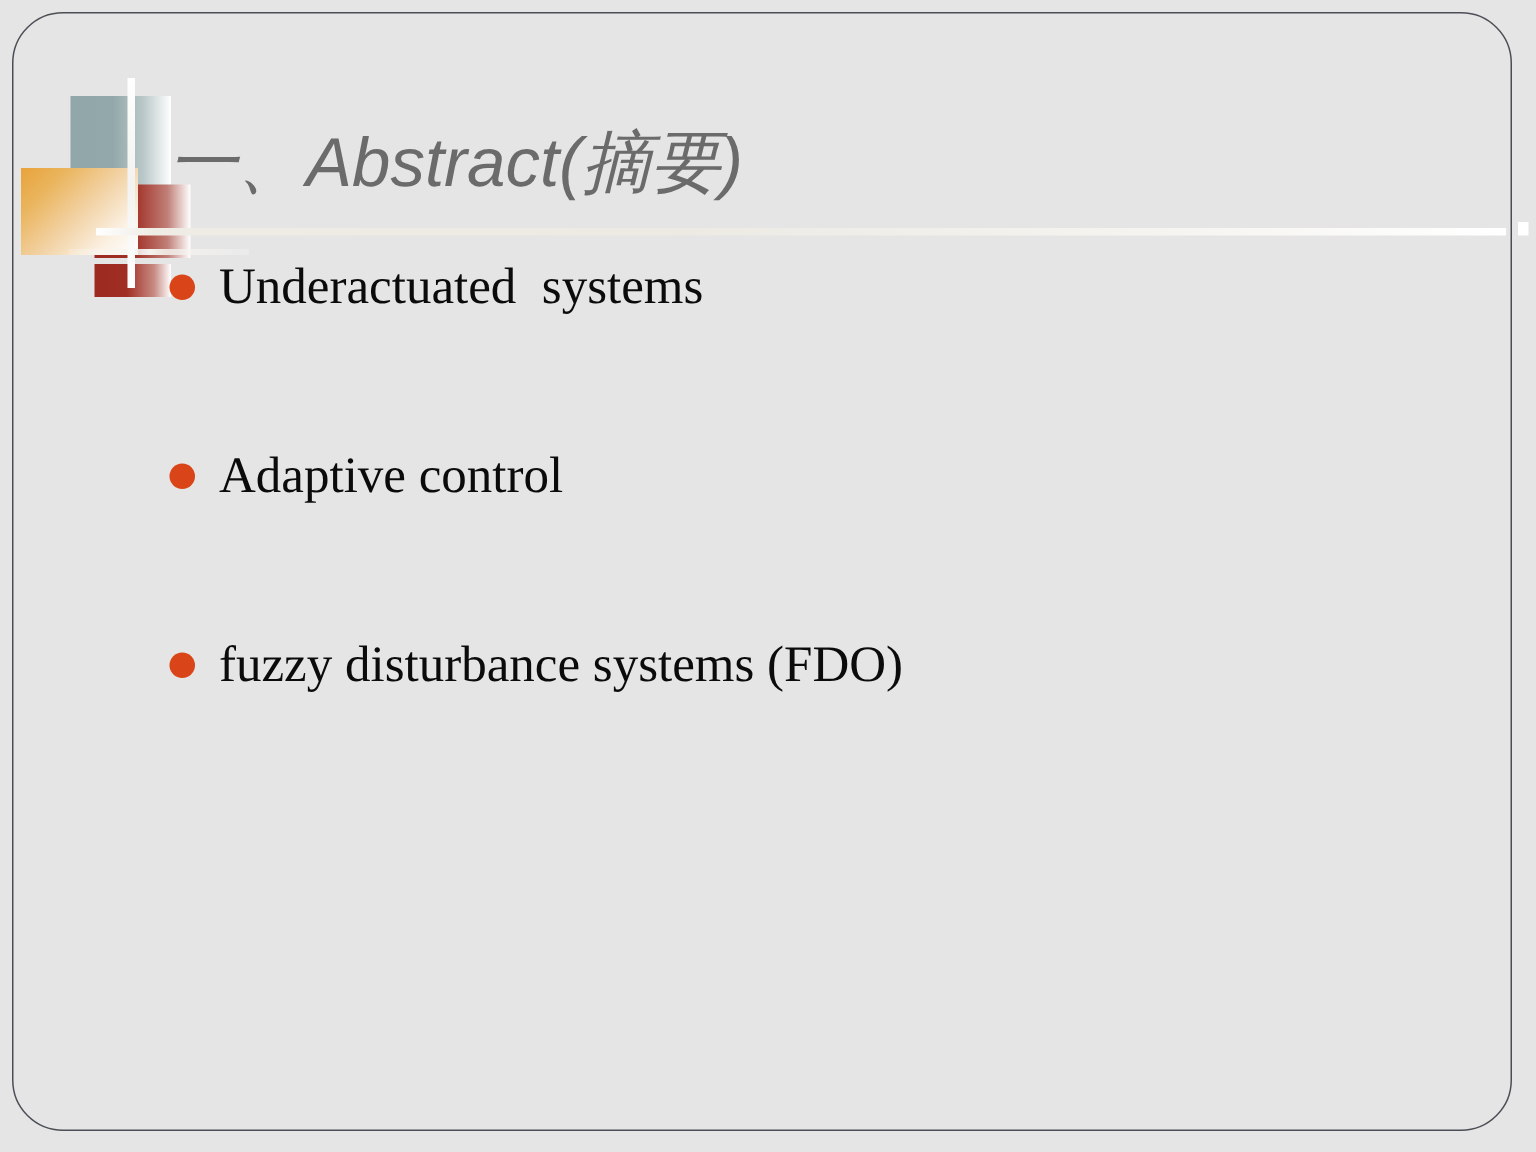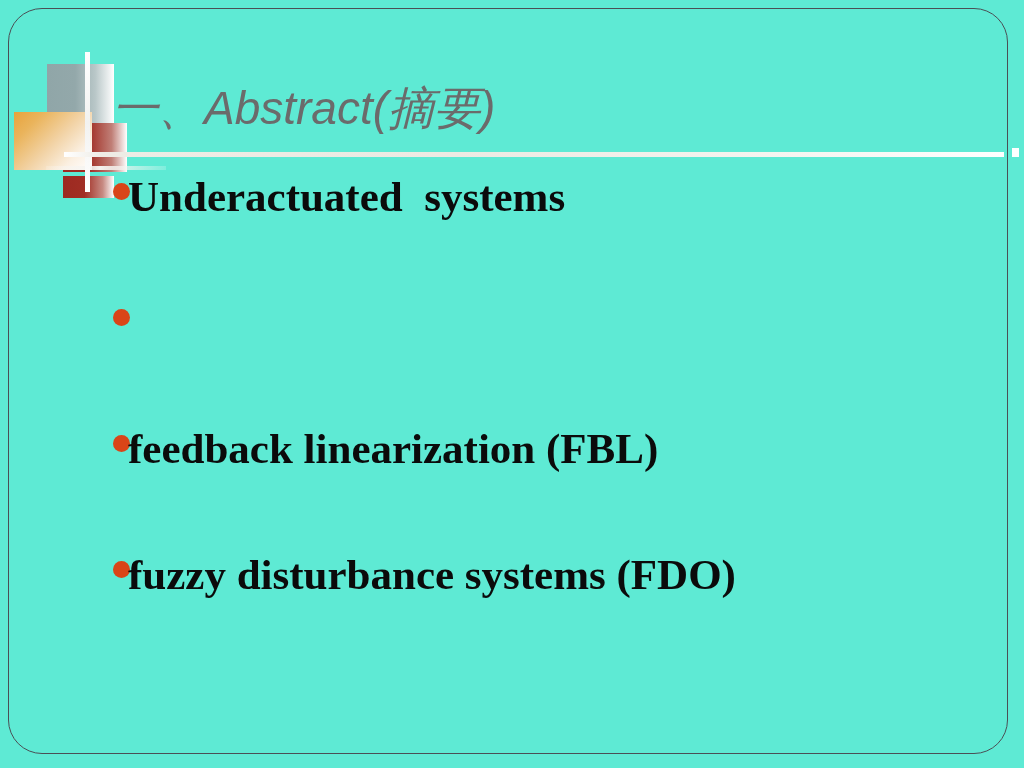--- a/index.html
+++ b/index.html
@@ -12,21 +12,21 @@
     height: 768px;
     overflow: hidden;
     font-family: "Liberation Sans", sans-serif;
   }
 
   
   .slide {
     position: relative;
     width: 1024px;
     height: 768px;
-    background: #5eead4;
+    background: #e5e5e5;
     overflow: hidden;
   }
 
   
   .slide-frame {
     position: absolute;
     left: 8px;
     top: 8px;
     width: 1000px;
     height: 746px;
@@ -142,25 +142,25 @@
     position: absolute;
     left: 3px;
     top: 11px;
     width: 17px;
     height: 17px;
     border-radius: 50%;
     background: #d94518;
   }
   .bullet-text {
     position: absolute;
-    left: 18px;
+    left: 36px;
     top: 0px;
     font-family: "Liberation Serif", "DejaVu Serif", serif;
-    font-size: 43px;
-    font-weight: bold;
+    font-size: 34px;
+    font-weight: normal;
     color: #0b0b0b;
     white-space: pre;
     line-height: 1.18;
   }
 </style>
 </head>
 <body>
 
 <div class="slide">
 
@@ -181,26 +181,23 @@
 
   <div class="bullets">
 
     <div class="bullet-row">
       <span class="bullet-dot"></span>
       <span class="bullet-text">Underactuated  systems</span>
     </div>
 
     <div class="bullet-row">
       <span class="bullet-dot"></span>
+      <span class="bullet-text">Adaptive control</span>
     </div>
 
-    <div class="bullet-row">
-      <span class="bullet-dot"></span>
-      <span class="bullet-text">feedback linearization (FBL)</span>
-    </div>
 
     <div class="bullet-row">
       <span class="bullet-dot"></span>
       <span class="bullet-text">fuzzy disturbance systems (FDO)</span>
     </div>
 
   </div>
 
 </div>
 

